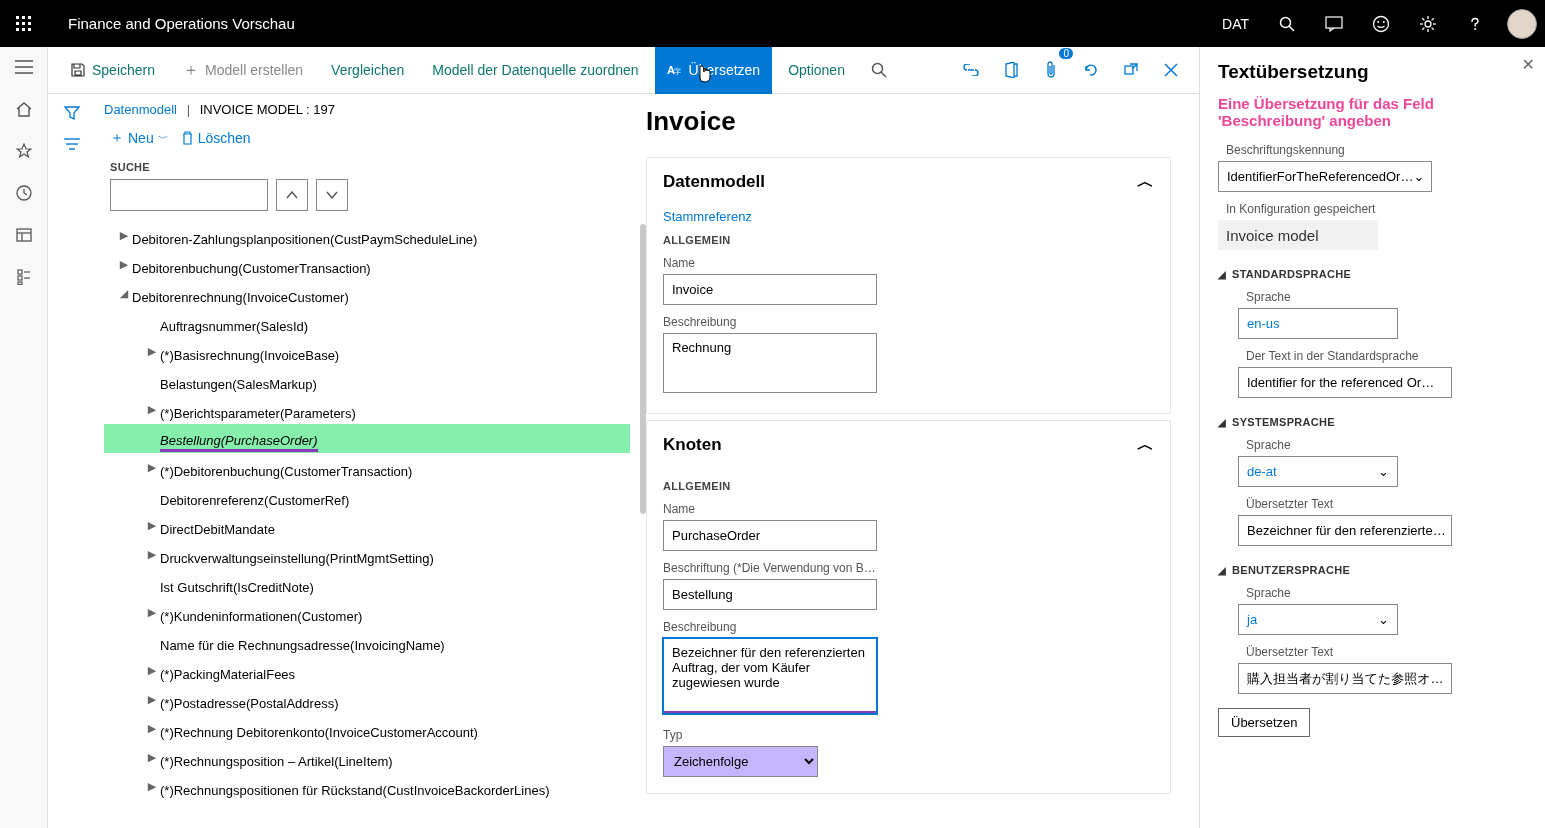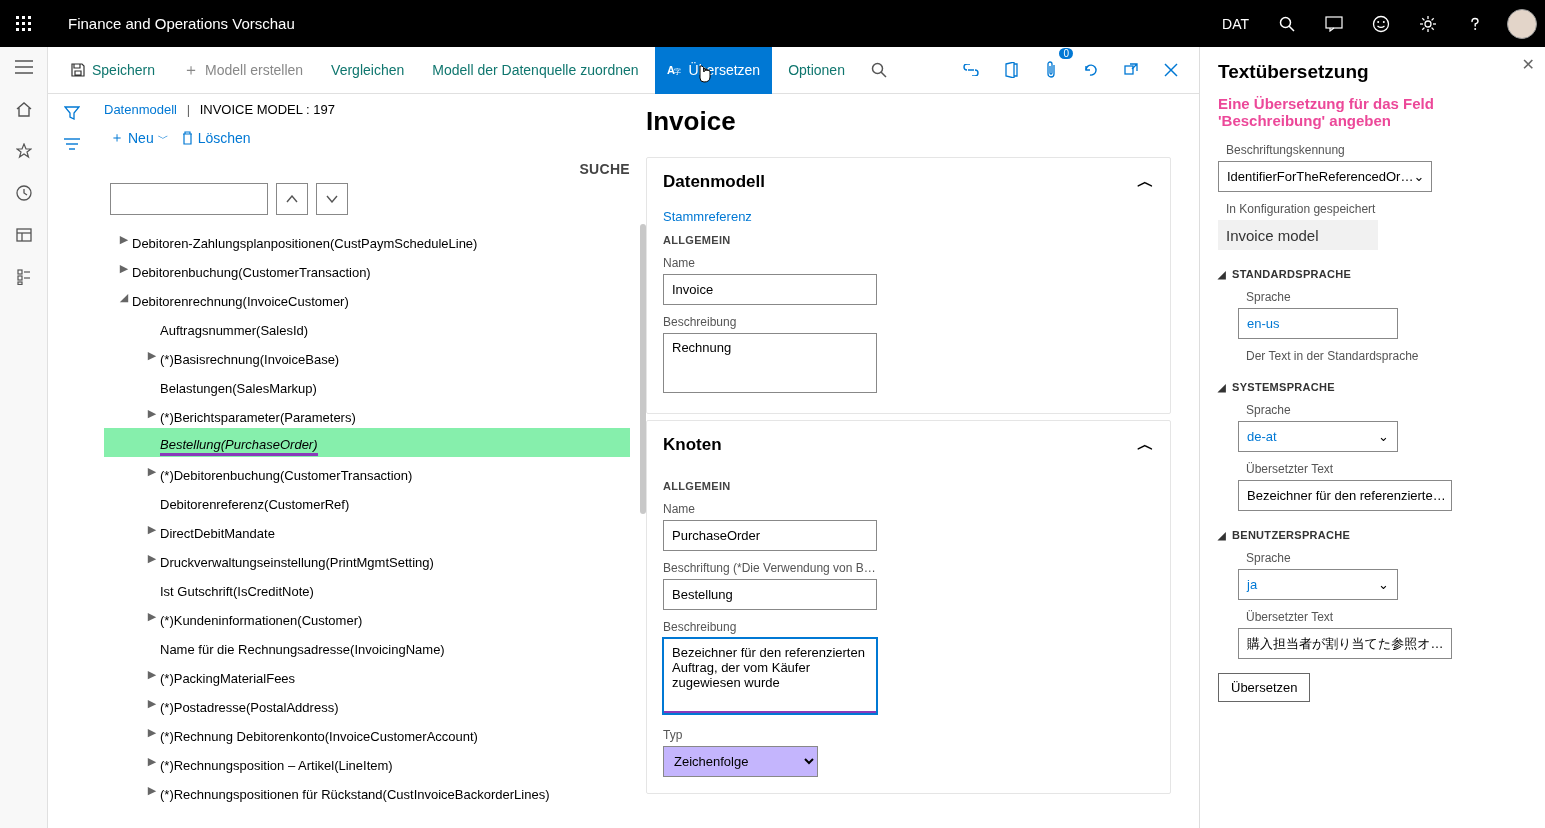--- a/index.html
+++ b/index.html
@@ -32,21 +32,21 @@
   .filter-col { width:48px; background:#fff; display:flex; flex-direction:column; align-items:center; padding-top:12px; gap:18px; }
   .filter-col div { color:#0078d4; cursor:pointer; }
 
   .tree-col { width:550px; padding:8px 16px 0 8px; overflow-y:auto; position:relative; }
   .breadcrumb { font-size:13px; margin-bottom:12px; }
   .breadcrumb a { color:#0078d4; text-decoration:none; }
   .breadcrumb .sep { color:#666; margin:0 6px; }
   .new-del-row { display:flex; align-items:center; gap:12px; margin-bottom:14px; padding-left:6px; }
   .new-del-row span { display:flex; align-items:center; gap:4px; color:#0078d4; font-size:14px; cursor:pointer; }
   .new-del-row .chev { font-size:11px; }
-  .search-label { font-size:14px; font-weight:600; color:#444; margin-left:6px; letter-spacing:.3px;text-align:right; }
+  .search-label { font-size:11px; font-weight:600; color:#444; margin-left:6px; letter-spacing:.3px; }
   .search-row { display:flex; gap:8px; margin:6px 0 10px 6px; align-items:center; }
   .search-input { width:158px; height:32px; border:1px solid #888; padding:0 6px; }
   .search-updown { width:32px; height:32px; border:1px solid #888; display:flex; align-items:center; justify-content:center; cursor:pointer; color:#444; }
 
   .tree { font-size:13px; }
   .tree-row { display:flex; align-items:center; height:29px; padding-left:0; }
   .tree-row .expander { width:16px; text-align:center; color:#666; font-size:11px; cursor:pointer; }
   .tree-row .noexpander { width:16px; }
   .tree-row .label { white-space:nowrap;margin-top:7px; }
   .tree-row.selected { background:#86efac;font-style:italic; }
@@ -461,20 +461,21 @@
       <div class="lang-header">
           <span class="caret">◢</span>
           <span>STANDARDSPRACHE</span>
         </div>
       <div style="padding-left:20px;">
         <div class="sp-lbl">Sprache</div>
         <div class="sp-box">
             <span class="link-blue">en-us</span>
           </div>
         <div class="sp-lbl">Der Text in der Standardsprache</div>
+        <div class="sp-textbox">Identifier for the referenced Or…</div>
       </div>
     </div>
 
     <div class="lang-section">
       <div class="lang-header">
           <span class="caret">◢</span>
           <span>SYSTEMSPRACHE</span>
         </div>
       <div style="padding-left:20px;">
         <div class="sp-lbl">Sprache</div>

